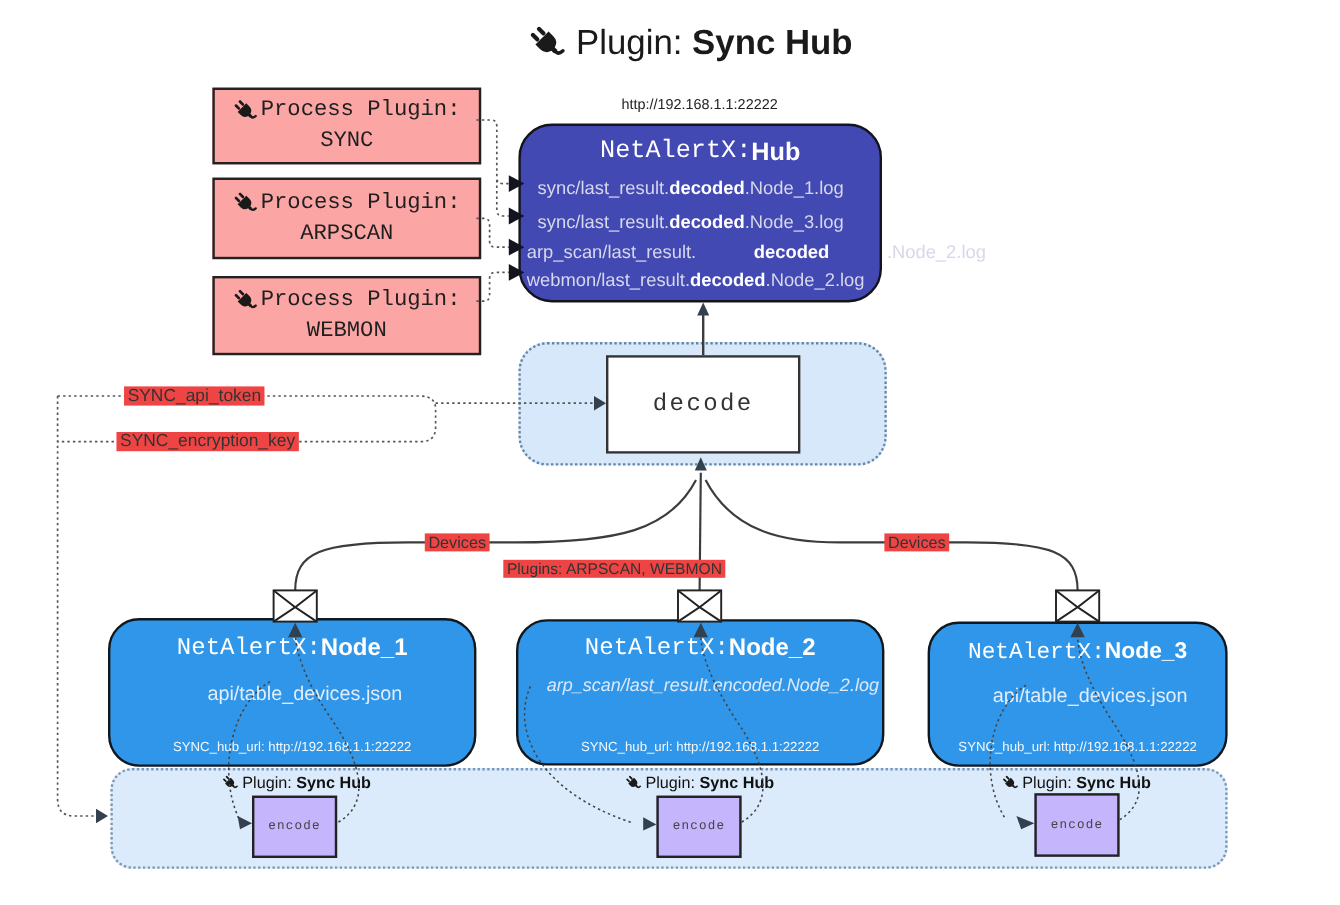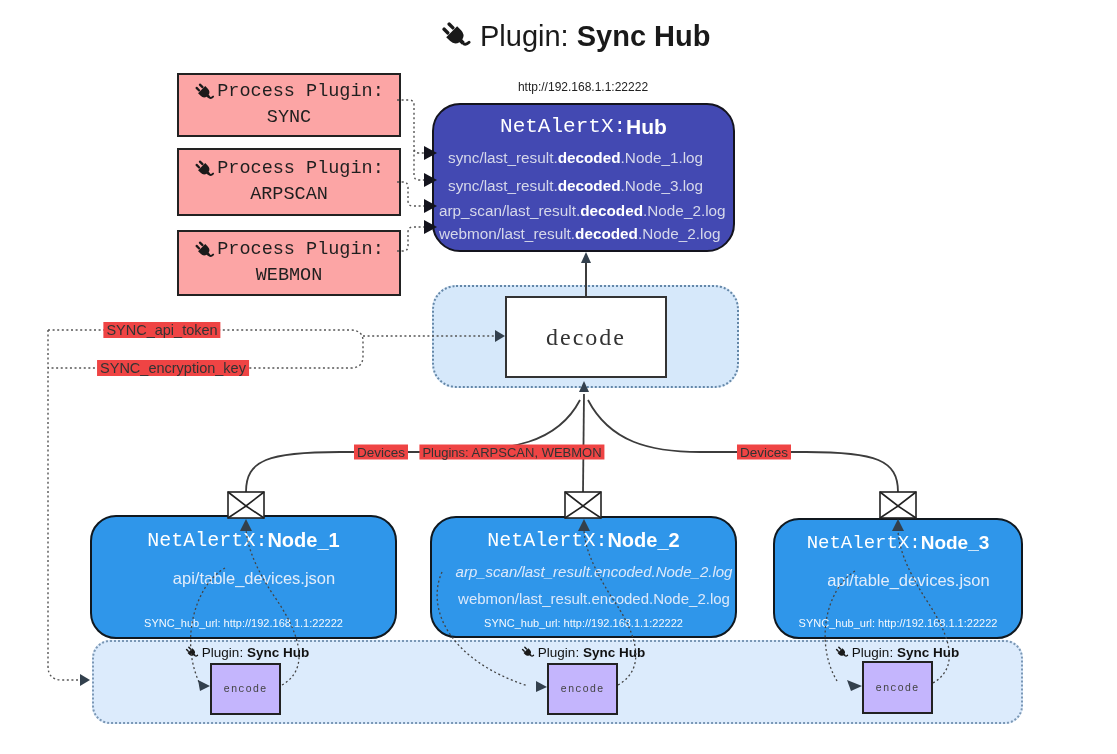--- a/index.html
+++ b/index.html
@@ -22,28 +22,28 @@
   .hub-url{left:433px;top:80px;width:300px;text-align:center;font-size:12px;color:#222;}
   .hub{left:432px;top:103px;width:303px;height:149px;background:#4349b2;border:2px solid #14141e;
        border-radius:28px;box-sizing:border-box;color:#fff;}
   .hub-title{margin-top:5px;height:33px;display:flex;align-items:center;justify-content:center;
              font-family:"Liberation Mono",monospace;font-size:21px;}
   .hub-title b,.node-title b{font-family:Liberation Sans, sans-serif;font-weight:700;}
   .hline{display:flex;align-items:center;font-size:15.3px;color:#d6d8ea;white-space:nowrap;}
   .hline b{font-weight:700;color:#ffffff;}
   .hl1{height:29px;padding-left:14px;}
   .hl2{height:27px;padding-left:14px;}
-  .hl3{height:24px;padding-left:5px;}
+  .hl3{height:24px;padding-left:5px;gap:48px;}
   .hl4{height:22px;padding-left:5px;}
   
   .decode-area{left:432px;top:285px;width:307px;height:103px;background:#d6e8fa;
                border:2px dotted #6487a8;border-radius:24px;box-sizing:border-box;}
   .decode-box{left:505px;top:296px;width:162px;height:82px;background:#fff;border:2px solid #333;
               box-sizing:border-box;display:flex;align-items:center;justify-content:center;
-              font-family:Liberation Serif, serif;font-size:24px;letter-spacing:2px;color:#333;}
+              font-family:Liberation Mono, monospace;font-size:20px;letter-spacing:2px;color:#333;}
   
   .node{background:#2f96ea;border:2px solid #10181f;border-radius:26px;box-sizing:border-box;color:#fff;}
   .node-title{display:flex;align-items:center;justify-content:center;
               font-family:"Liberation Mono",monospace;font-size:20px;}
   .nline{text-align:center;font-size:15px;color:#dce9fb;white-space:nowrap;padding-left:21px;}
   .napi{font-size:16.5px;color:#e2edfb;}
   .nurl{position:absolute;left:0;right:0;bottom:8px;text-align:center;font-size:11px;color:#f4f9fe;}
   
   .band{left:92px;top:640px;width:931px;height:84px;background:#dcebfc;border:2px dotted #7a97b5;
         border-radius:18px;box-sizing:border-box;}
@@ -151,21 +151,20 @@
       </div>
     <div class="nline napi" style="margin-top:14px;">api/table_devices.json</div>
     <div class="nurl">SYNC_hub_url: http://192.168.1.1:22222</div>
   </div>
   <div class="abs boxlayer node" style="left:430px;top:516px;width:307px;height:122px;">
     <div class="node-title" style="margin-top:7px;height:30px;">
         <span>NetAlertX: </span>
         <b>Node_2</b>
       </div>
     <div class="nline" style="margin-top:4px;height:26px;line-height:26px;font-style:italic;">arp_scan/last_result.encoded.Node_2.log</div>
-    <div class="nline" style="height:28px;line-height:28px;">webmon/last_result.encoded.Node_2.log</div>
     <div class="nurl" style="bottom:7px;">SYNC_hub_url: http://192.168.1.1:22222</div>
   </div>
   <div class="abs boxlayer node" style="left:773px;top:518px;width:250px;height:121px;">
     <div class="node-title" style="margin-top:8px;height:30px;font-size:19px;">
         <span>NetAlertX: </span>
         <b>Node_3</b>
       </div>
     <div class="nline napi" style="margin-top:13px;">api/table_devices.json</div>
     <div class="nurl">SYNC_hub_url: http://192.168.1.1:22222</div>
   </div>
@@ -256,15 +255,15 @@
         <rect x="880" y="492" width="36" height="26" fill="#fff"></rect>
         <path d="M880,492 L898,506 L916,492 M880,518 L898,506 L916,518" fill="none"></path>
       </g>
     </g>
   </svg>
 
   <div class="lbl lbl-token" style="left:162px;top:330px;">SYNC_api_token</div>
   <div class="lbl lbl-token" style="left:173px;top:368px;">SYNC_encryption_key</div>
   <div class="lbl" style="left:381px;top:452px;">Devices</div>
   <div class="lbl" style="left:764px;top:452px;">Devices</div>
-  <div class="lbl" style="left:512px;top:452px;font-size:13px;">Plugins: ARPSCAN, WEBMON</div>
+  <div class="lbl" style="left:512px;top:474px;font-size:13px;">Plugins: ARPSCAN, WEBMON</div>
 
 </div>
 
 </body></html>

